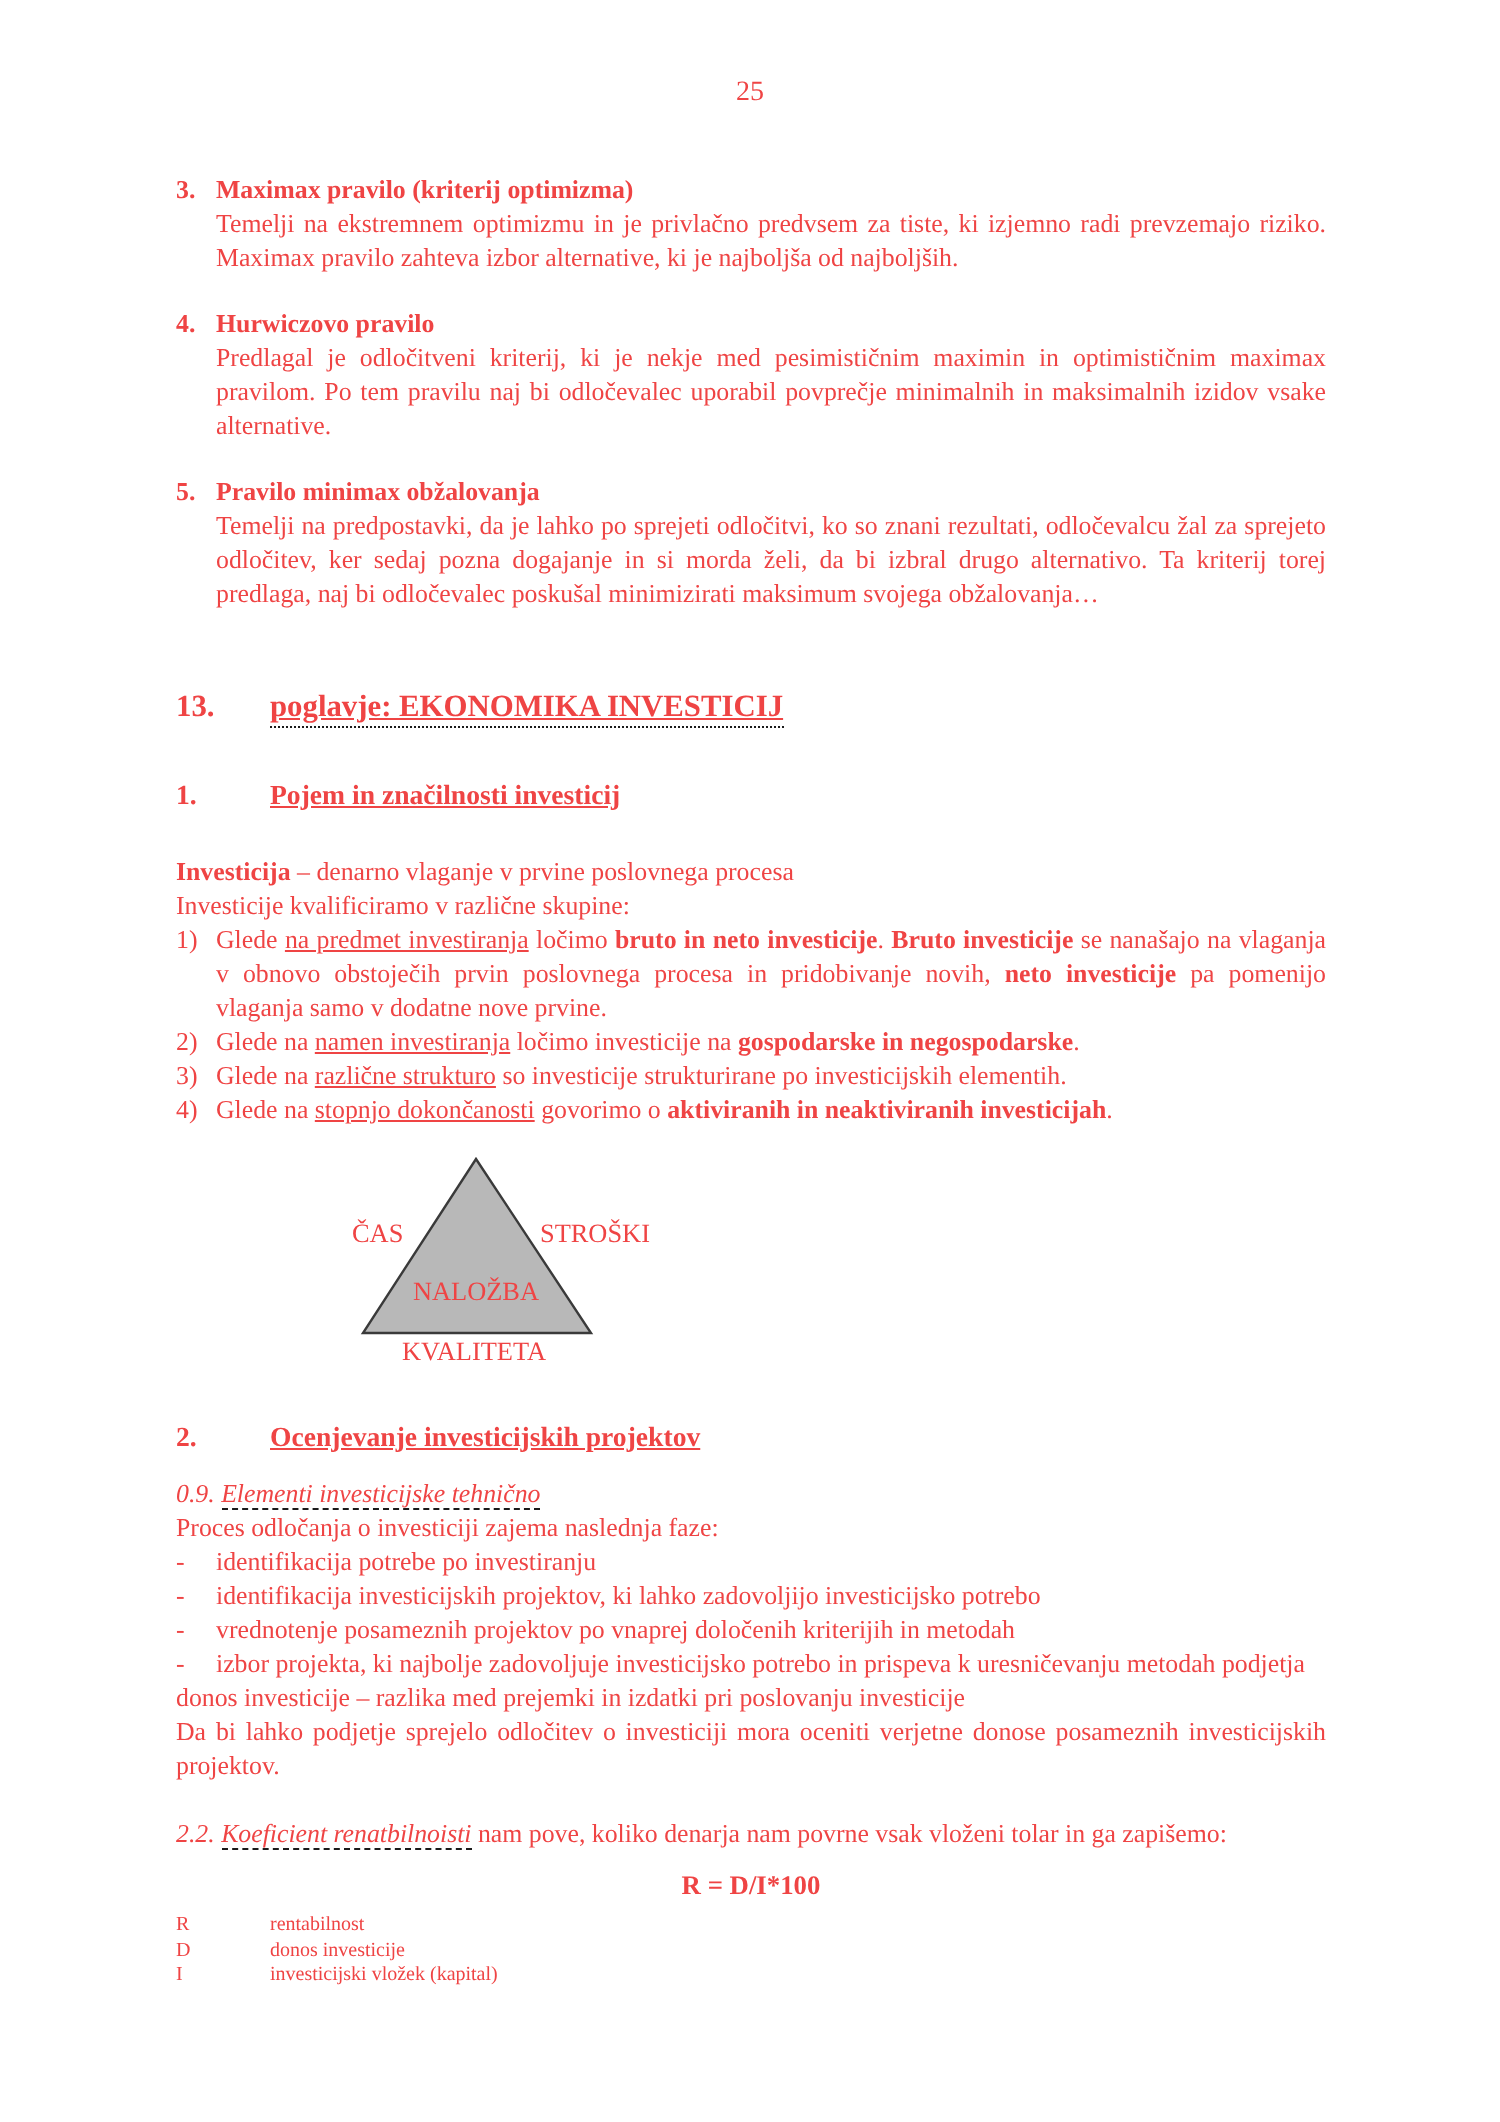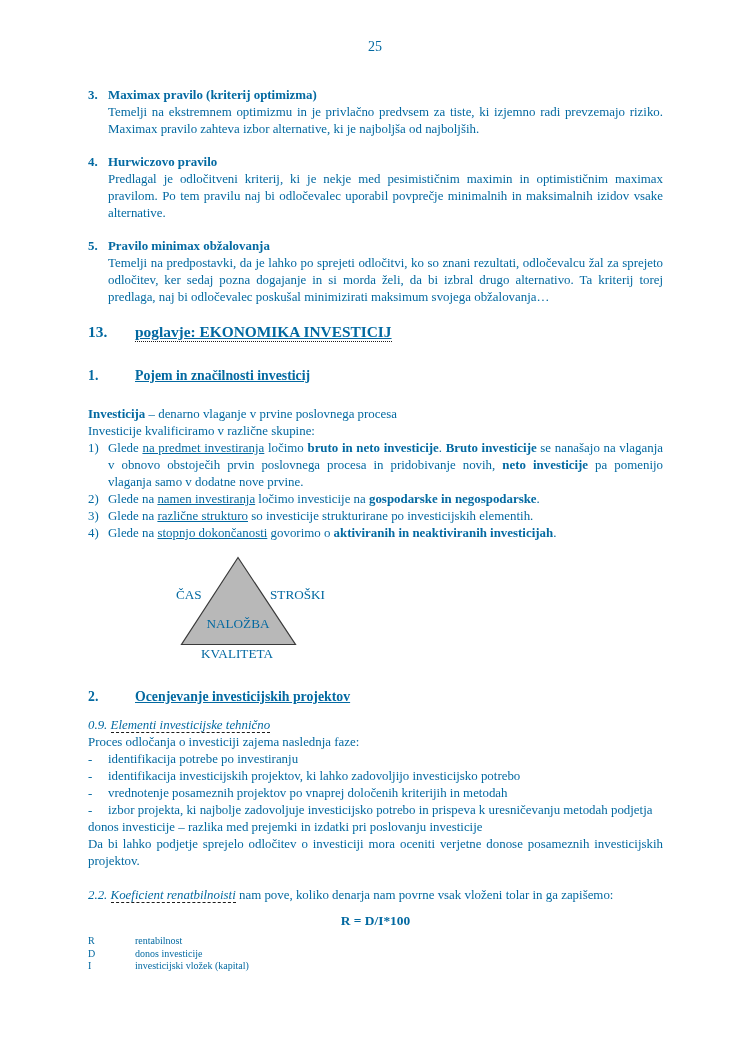--- a/index.html
+++ b/index.html
@@ -1,30 +1,30 @@
 <!DOCTYPE html>
 <html><head>
 <meta charset="utf-8">
 <style>
   html,body{margin:0;padding:0;}
   .page{
     width:750px;height:1061px;background:#ffffff;overflow:hidden;
-    font-family:"Liberation Serif","DejaVu Serif",serif;color:#0369a1;
+    font-family:"Liberation Serif","DejaVu Serif",serif;color:#ef4444;
     position:relative;box-sizing:border-box;
   }
   .content{padding:0 87px 0 88px;}
   .pageno{padding-top:38px;text-align:center;font-size:14px;line-height:17px;}
   .txt{font-size:12.9px;line-height:17px;}
   .just{text-align:justify;}
   .hang{position:relative;padding-left:20px;}
   .hang .num{position:absolute;left:0;top:0;}
   .rule{margin-top:16px;}
   .rule-first{margin-top:32px;}
   .rule-title{font-weight:bold;}
-  .chapter{margin-top:16px;position:relative;padding-left:47px;
+  .chapter{margin-top:38px;position:relative;padding-left:47px;
     font-size:15.4px;line-height:19px;font-weight:bold;}
   .chapter .num{position:absolute;left:0;top:0;}
   .chapter .title{text-decoration:underline;border-bottom:1px dotted #1b1b1b;padding-bottom:1px;}
   .sechead{margin-top:26px;position:relative;padding-left:47px;
     font-size:13.8px;line-height:17px;font-weight:bold;}
   .sechead .num{position:absolute;left:0;top:0;}
   .sechead .title{text-decoration:underline;}
   .def{margin-top:22px;}
   .b{font-weight:bold;}
   .u{text-decoration:underline;}

